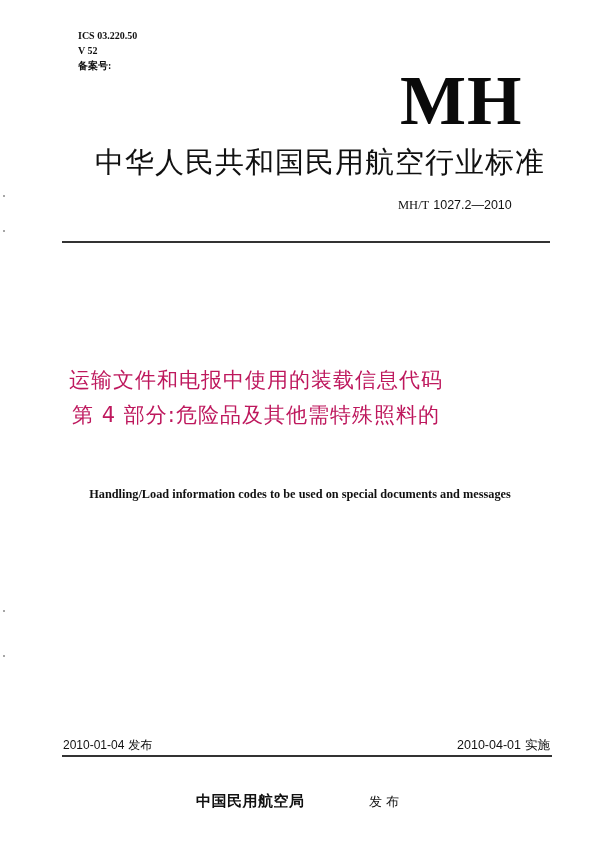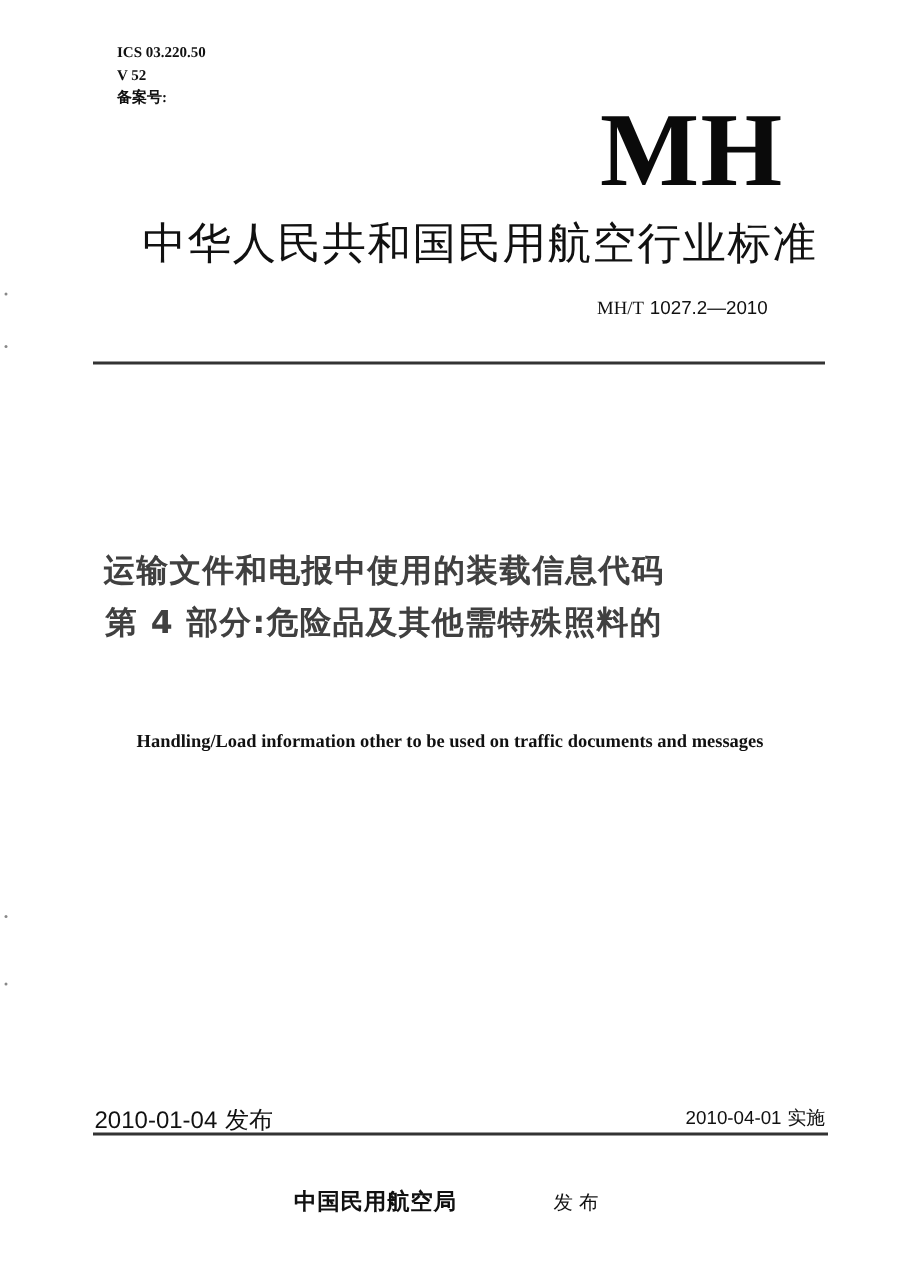--- a/index.html
+++ b/index.html
@@ -24,27 +24,27 @@
     }
     .std-number {
       left: 398px; top: 197px; font-size: 12.5px; white-space: nowrap;
     }
     .std-number .pre { font-family: Liberation Serif, serif; }
     .std-number .num { font-family: "Liberation Sans", sans-serif; }
     .rule { background: #333; height: 1.5px; }
     .rule-top { left: 62px; top: 241px; width: 488px; }
     .cn-title {
       left: 0; top: 363px; width: 512px; text-align: center;
-      font-size: 21px; line-height: 35px; font-weight: bold; color: #404040; letter-spacing: 1px;
+      font-size: 21px; line-height: 35px; font-weight: normal; color: #be185d; letter-spacing: 1px;
     }
     .en-title {
       left: 0; top: 486px; width: 600px; text-align: center;
       font-family: "Liberation Serif", serif; font-weight: bold; font-size: 12.3px; line-height: 16.5px; color: #111;
     }
-    .date-pub { left: 63px; top: 737px; font-size: 16px; white-space: nowrap; }
+    .date-pub { left: 63px; top: 737px; font-size: 12px; white-space: nowrap; }
     .date-eff { right: 50px; top: 737px; font-size: 12.5px; white-space: nowrap; }
     .date-pub .d, .date-eff .d { font-family: "Liberation Sans", sans-serif; }
     .rule-bottom { left: 62px; top: 755px; width: 490px; height: 1.5px; }
     .issuer {
       left: 196px; top: 792px; font-family: "Liberation Serif", serif; font-weight: bold;
       font-size: 15px; white-space: nowrap; letter-spacing: 0.5px;
     }
     .issuer-action {
       left: 369px; top: 793px; font-size: 13px; white-space: nowrap; letter-spacing: 4px;
     }
@@ -69,21 +69,21 @@
 </div>
 
 <div class="abs rule rule-top"></div>
 
 <div class="abs cn-title">
   <div>运输文件和电报中使用的装载信息代码</div>
   <div>第 4 部分:危险品及其他需特殊照料的</div>
 </div>
 
 <div class="abs en-title">
-  <div>Handling/Load information other to be used on traffic documents and messages</div>
+  <div>Handling/Load information codes to be used on special documents and messages</div>
 </div>
 
 <div class="abs date-pub">
   <span class="d">2010-01-04</span>
   <span>发布</span>
 </div>
 
 <div class="abs date-eff">
   <span class="d">2010-04-01</span>
   <span>实施</span>

